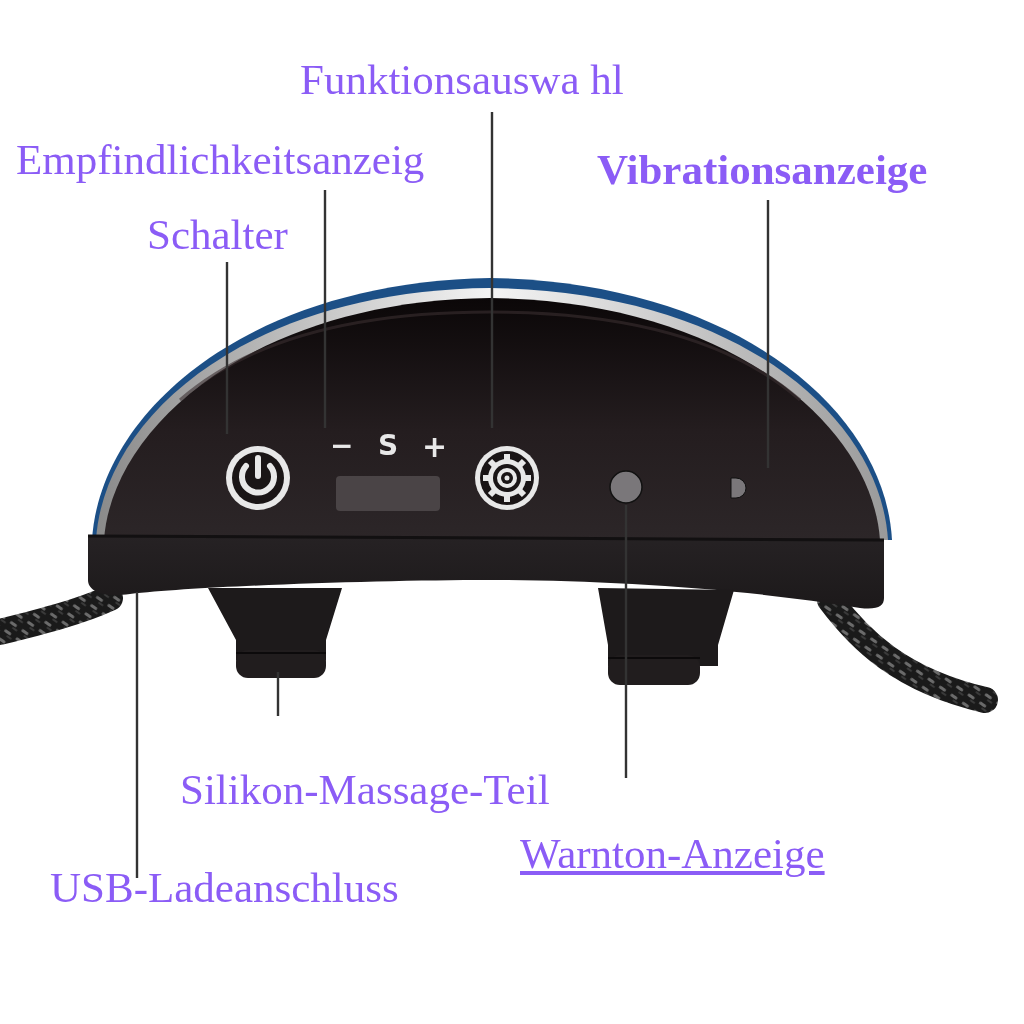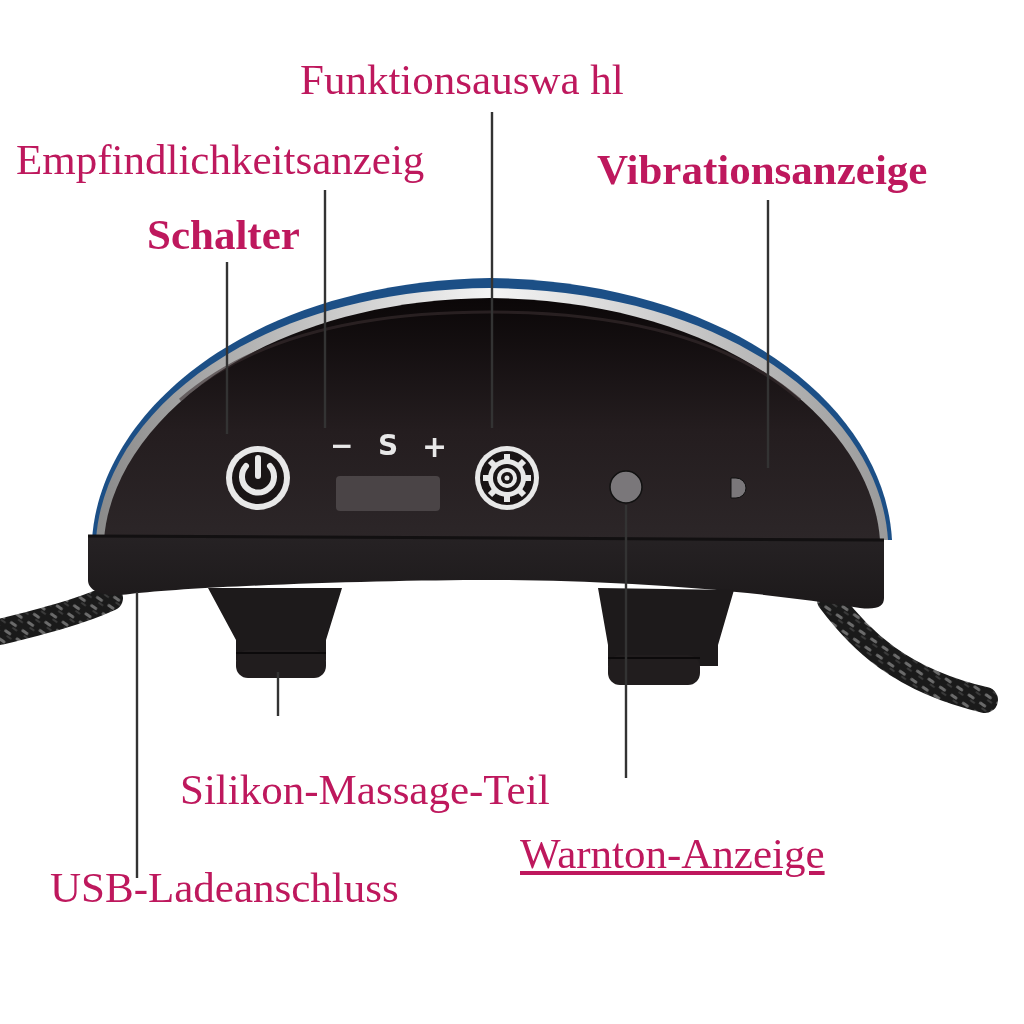--- a/index.html
+++ b/index.html
@@ -1,19 +1,19 @@
 <!DOCTYPE html>
 <html><head>
 <meta charset="utf-8">
 <style>
   html, body { margin:0; padding:0; background:#ffffff; }
   body { width:1024px; height:1024px; position:relative; overflow:hidden; }
   .label {
     position:absolute; font-family:"Liberation Serif","DejaVu Serif",serif;
-    color:#be185d; font-size:43px; line-height:1; white-space:nowrap;
+    color:#8b5cf6; font-size:43px; line-height:1; white-space:nowrap;
   }
   svg.device { position:absolute; left:0; top:0; width:1024px; height:1024px; }
   .leader { stroke:#333; stroke-width:2.4; }
 </style>
 </head>
 <body>
 
 <svg class="device" viewBox="0 0 1024 1024">
   <defs>
     <linearGradient id="shell" x1="0" y1="0" x2="0" y2="1">
@@ -112,16 +112,16 @@
   <line class="leader" x1="137" y1="592" x2="137" y2="878"></line>
 </svg>
 
 <div class="label" style="left:330px;top:432px;font-family:'DejaVu Sans',sans-serif;font-size:28px;font-weight:bold;color:#e8e8e8;">−</div>
 <div class="label" style="left:378px;top:432px;font-family:'DejaVu Sans',sans-serif;font-size:28px;font-weight:bold;color:#e8e8e8;">S</div>
 <div class="label" style="left:422px;top:432px;font-family:'DejaVu Sans',sans-serif;font-size:30px;font-weight:bold;color:#e8e8e8;">+</div>
 
 <div class="label" style="left:300px;top:58px;">Funktionsauswa hl</div>
 <div class="label" style="left:16px;top:138px;">Empfindlichkeitsanzeig</div>
 <div class="label" style="left:597px;top:148px;font-weight:bold;">Vibrationsanzeige</div>
-<div class="label" style="left:147px;top:213px;font-weight:bold;">Schalter</div>
+<div class="label" style="left:147px;top:213px;">Schalter</div>
 <div class="label" style="left:180px;top:723px;margin-top:45px;">Silikon-Massage-Teil</div>
 <div class="label" style="left:520px;top:832px;text-decoration:underline;">Warnton-Anzeige</div>
 <div class="label" style="left:50px;top:866px;">USB-Ladeanschluss</div>
 
 </body></html>

